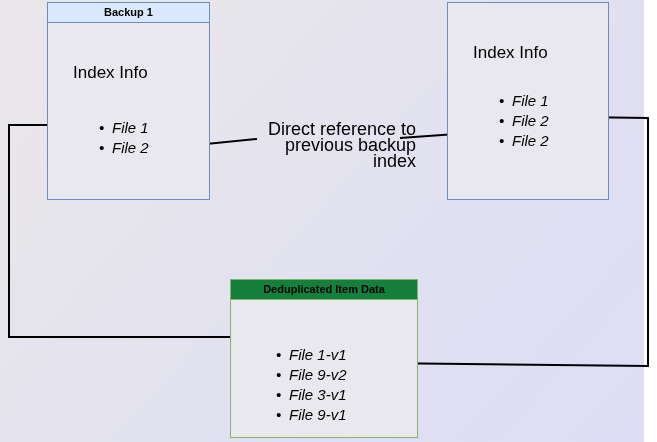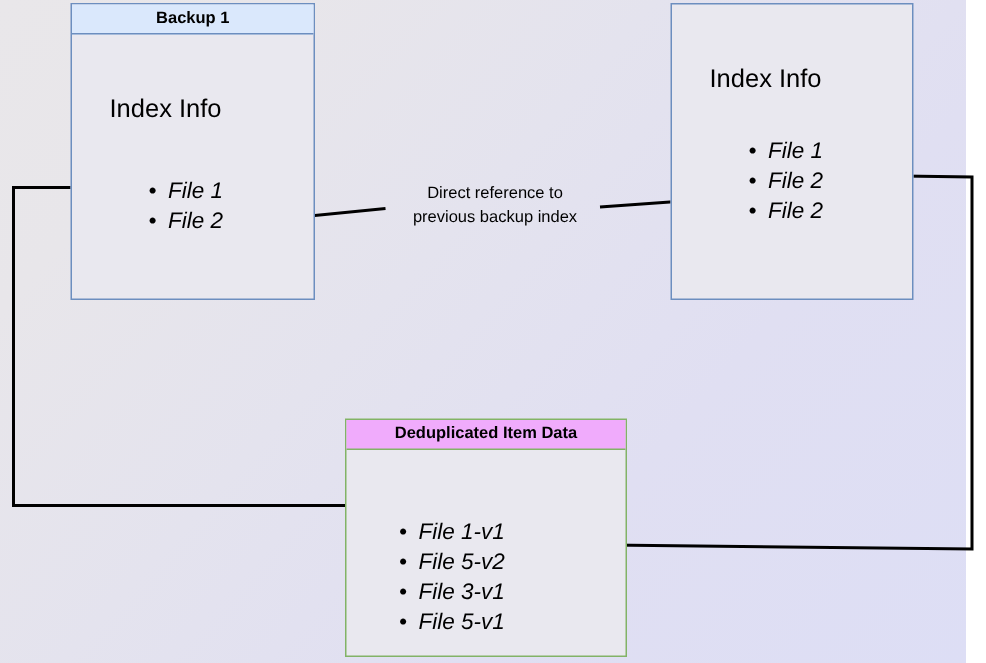--- a/index.html
+++ b/index.html
@@ -38,21 +38,21 @@
   .node-header {
     box-sizing: border-box;
     height: 20px;
     line-height: 18px;
     text-align: center;
     font-size: 11px;
     font-weight: bold;
     color: #000;
   }
   .blue .node-header  { background: #dae8fc; border-bottom: 1px solid #6c8ebf; }
-  .green .node-header { background: #f0abfc; border-bottom: 1px solid #82b366; }
+  .green .node-header { background: #15803d; border-bottom: 1px solid #82b366; }
 
   .node-body {
     position: relative;
     height: calc(100% - 20px);
   }
 
   .index-title {
     position: absolute;
     font-size: 17px;
     color: #000;
@@ -84,28 +84,28 @@
 
   #backup1 { left: 47px;  top: 2px;  width: 163px; height: 198px; }
   #backup2 { left: 447px; top: 2px;  width: 162px; height: 198px; }
   #dedup   { left: 230px; top: 279px; width: 188px; height: 159px; }
 
   #backup1 .index-title { left: 25px;  top: 40px; }
   #backup2 .index-title { left: 25px;  top: 40px; }
 
   #backup1 ul.item-list { left: 48px; top: 95px; }
   #backup2 ul.item-list { left: 48px; top: 88px; }
-  #dedup   ul.item-list { left: 32px; top: 45px; }
+  #dedup   ul.item-list { left: 42px; top: 45px; }
 
   .edge-label {
     position: absolute;
-    font-size: 11px;
+    font-size: 18px;
     line-height: 16px;
     color: #000;
-    text-align: center;
+    text-align: right;
     white-space: pre-line;
   }
   #label-direct-reference {
     left: 244px;
     top: 121px;
     width: 172px;
   }
 </style>
 </head>
 <body>
@@ -153,23 +153,23 @@
         <li>File 2</li>
       </ul>
     </div>
   </div>
 
   <div class="node green" id="dedup">
     <div class="node-header">Deduplicated Item Data</div>
     <div class="node-body">
       <ul class="item-list">
         <li>File 1-v1</li>
-        <li>File 5-v2</li>
+        <li>File 9-v2</li>
         <li>File 3-v1</li>
-        <li>File 5-v1</li>
+        <li>File 9-v1</li>
       </ul>
     </div>
   </div>
 
   <div class="edge-label" id="label-direct-reference">Direct reference to
 previous backup index</div>
 
 </div>
 
 </body></html>

